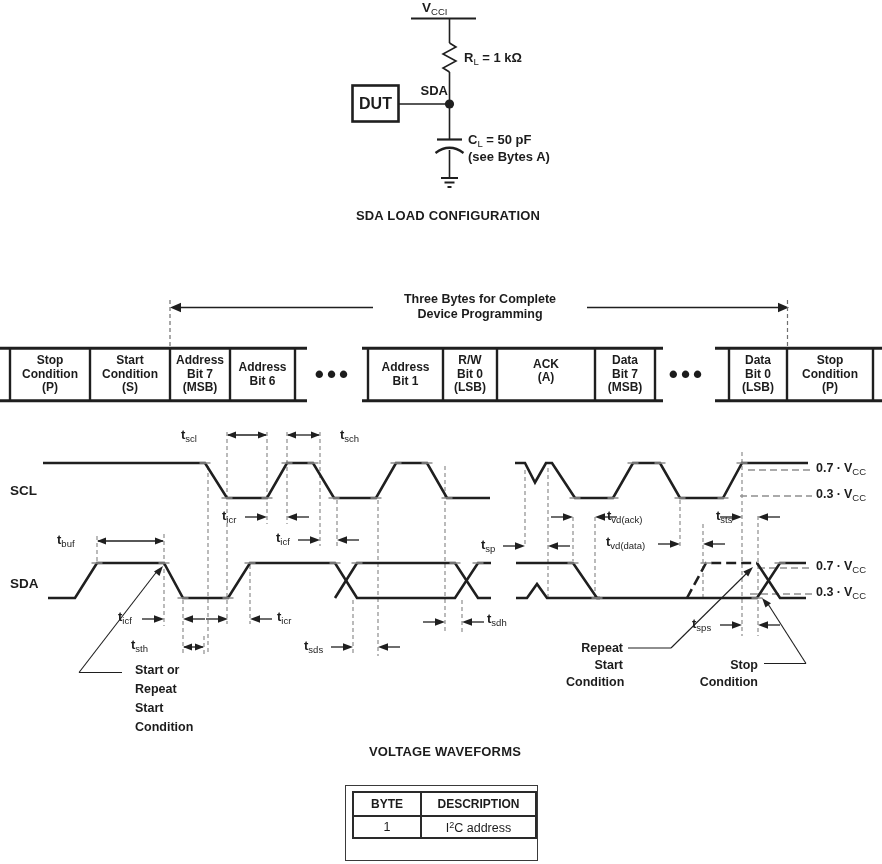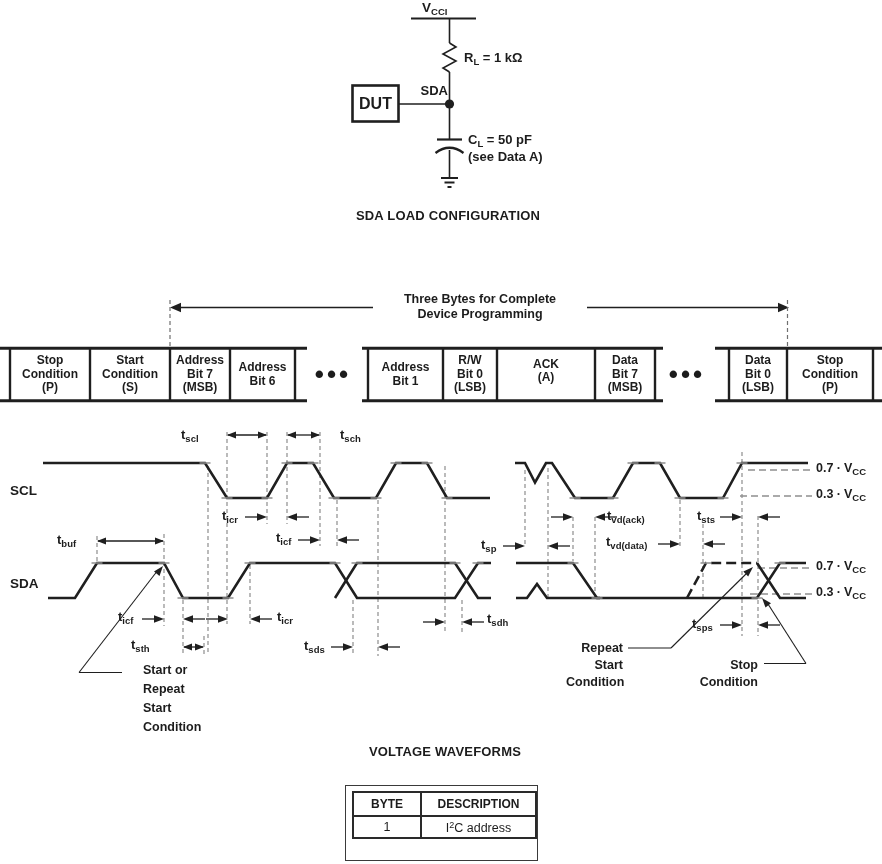--- a/index.html
+++ b/index.html
@@ -4,21 +4,21 @@
 <style>
   html,body{margin:0;padding:0;background:#fff;}
   #stage{position:relative;width:882px;height:864px;background:#fff;overflow:hidden;
          font-family:"Liberation Sans", sans-serif;color:#1c1c1c;}
   .abs{position:absolute;}
   .b{font-weight:bold;}
   .ctr{display:flex;align-items:center;justify-content:center;text-align:center;}
   .pre{white-space:pre-line;}
   svg{position:absolute;left:0;top:0;}
   .tl{font-size:13px;font-weight:bold;white-space:nowrap;line-height:14px;}
-  .sb{font-size:9.5px;vertical-align:-3px;font-weight:bold;}
+  .sb{font-size:9.5px;vertical-align:-3px;font-weight:normal;}
   .vl{font-size:12.5px;font-weight:bold;white-space:nowrap;}
   .vl .p1{margin-right:3px;}
   .boxlbl{font-size:12px;font-weight:bold;line-height:13.5px;}
   .note{font-size:12.5px;font-weight:bold;line-height:17px;}
   .cap{font-size:13px;font-weight:bold;letter-spacing:.2px;}
   .dots{font-size:26px;font-weight:bold;letter-spacing:3px;}
   .cir{font-size:13px;font-weight:bold;white-space:nowrap;}
   #ptable{border-collapse:collapse;table-layout:fixed;width:179px;}
   #ptable td,#ptable th{border:2px solid #2a2a2a;padding:0;text-align:center;vertical-align:middle;}
   #ptable th{font-size:12px;height:22px;}
@@ -217,21 +217,21 @@
 
   <div class="abs cir" style="left:422px;top:0px;font-size:13.5px"><span>V</span><span class="sb">CCI</span></div>
 
   <div class="abs cir" style="left:464px;top:50px"><span>R</span><span class="sb">L</span><span> = 1 kΩ</span></div>
 
   <div class="abs cir" style="left:410px;top:83px;width:38px;text-align:right">SDA</div>
 
   <div class="abs ctr b" style="left:352px;top:85px;width:47px;height:37px;font-size:16px">DUT</div>
 
   <div class="abs cir" style="left:468px;top:132px"><span>C</span><span class="sb">L</span><span> = 50 pF</span></div>
-  <div class="abs cir" style="left:468px;top:149px">(see Data A)</div>
+  <div class="abs cir" style="left:468px;top:149px">(see Bytes A)</div>
 
   <div class="abs b ctr pre" style="left:380px;top:292px;width:200px;font-size:12.5px;line-height:14.5px">Three Bytes for Complete
 Device Programming</div>
 
   <div class="abs cap ctr" style="left:300px;top:208px;width:296px">SDA LOAD CONFIGURATION</div>
 
   <div class="abs ctr pre boxlbl" style="left:10px;top:347px;width:80px;height:55px">Stop
 Condition
 (P)</div>
   <div class="abs ctr pre boxlbl" style="left:90px;top:347px;width:80px;height:55px">Start
@@ -271,29 +271,29 @@
   <div class="abs tl" style="left:276px;top:531px"><span>t</span><span class="sb">icf</span></div>
   <div class="abs tl" style="left:57px;top:533px"><span>t</span><span class="sb">buf</span></div>
   <div class="abs tl" style="left:118px;top:610px"><span>t</span><span class="sb">icf</span></div>
   <div class="abs tl" style="left:277px;top:610px"><span>t</span><span class="sb">icr</span></div>
   <div class="abs tl" style="left:131px;top:638px"><span>t</span><span class="sb">sth</span></div>
   <div class="abs tl" style="left:304px;top:639px"><span>t</span><span class="sb">sds</span></div>
   <div class="abs tl" style="left:487px;top:612px"><span>t</span><span class="sb">sdh</span></div>
   <div class="abs tl" style="left:481px;top:538px"><span>t</span><span class="sb">sp</span></div>
   <div class="abs tl" style="left:607px;top:509px"><span>t</span><span class="sb">vd(ack)</span></div>
   <div class="abs tl" style="left:606px;top:535px"><span>t</span><span class="sb">vd(data)</span></div>
-  <div class="abs tl" style="left:697px;top:509px"><span>t</span><span class="sb">sts</span></div>
+  <div class="abs tl" style="left:716px;top:509px"><span>t</span><span class="sb">sts</span></div>
   <div class="abs tl" style="left:692px;top:617px"><span>t</span><span class="sb">sps</span></div>
 
   <div class="abs vl" style="left:816px;top:461px"><span class="p1">0.7 ·</span><span>V</span><span class="sb">CC</span></div>
   <div class="abs vl" style="left:816px;top:487px"><span class="p1">0.3 ·</span><span>V</span><span class="sb">CC</span></div>
   <div class="abs vl" style="left:816px;top:559px"><span class="p1">0.7 ·</span><span>V</span><span class="sb">CC</span></div>
   <div class="abs vl" style="left:816px;top:585px"><span class="p1">0.3 ·</span><span>V</span><span class="sb">CC</span></div>
 
-  <div class="abs note pre" style="left:143px;top:661px;line-height:19px">Start or
+  <div class="abs note pre" style="left:135px;top:661px;line-height:19px">Start or
 Repeat
 Start
 Condition</div>
   <div class="abs note pre" style="left:566px;top:640px;width:57px;text-align:right">Repeat
 Start
 Condition</div>
   <div class="abs note pre" style="left:686px;top:657px;width:72px;text-align:right">Stop
 Condition</div>
 
   <div class="abs cap ctr" style="left:320px;top:744px;width:250px">VOLTAGE WAVEFORMS</div>

